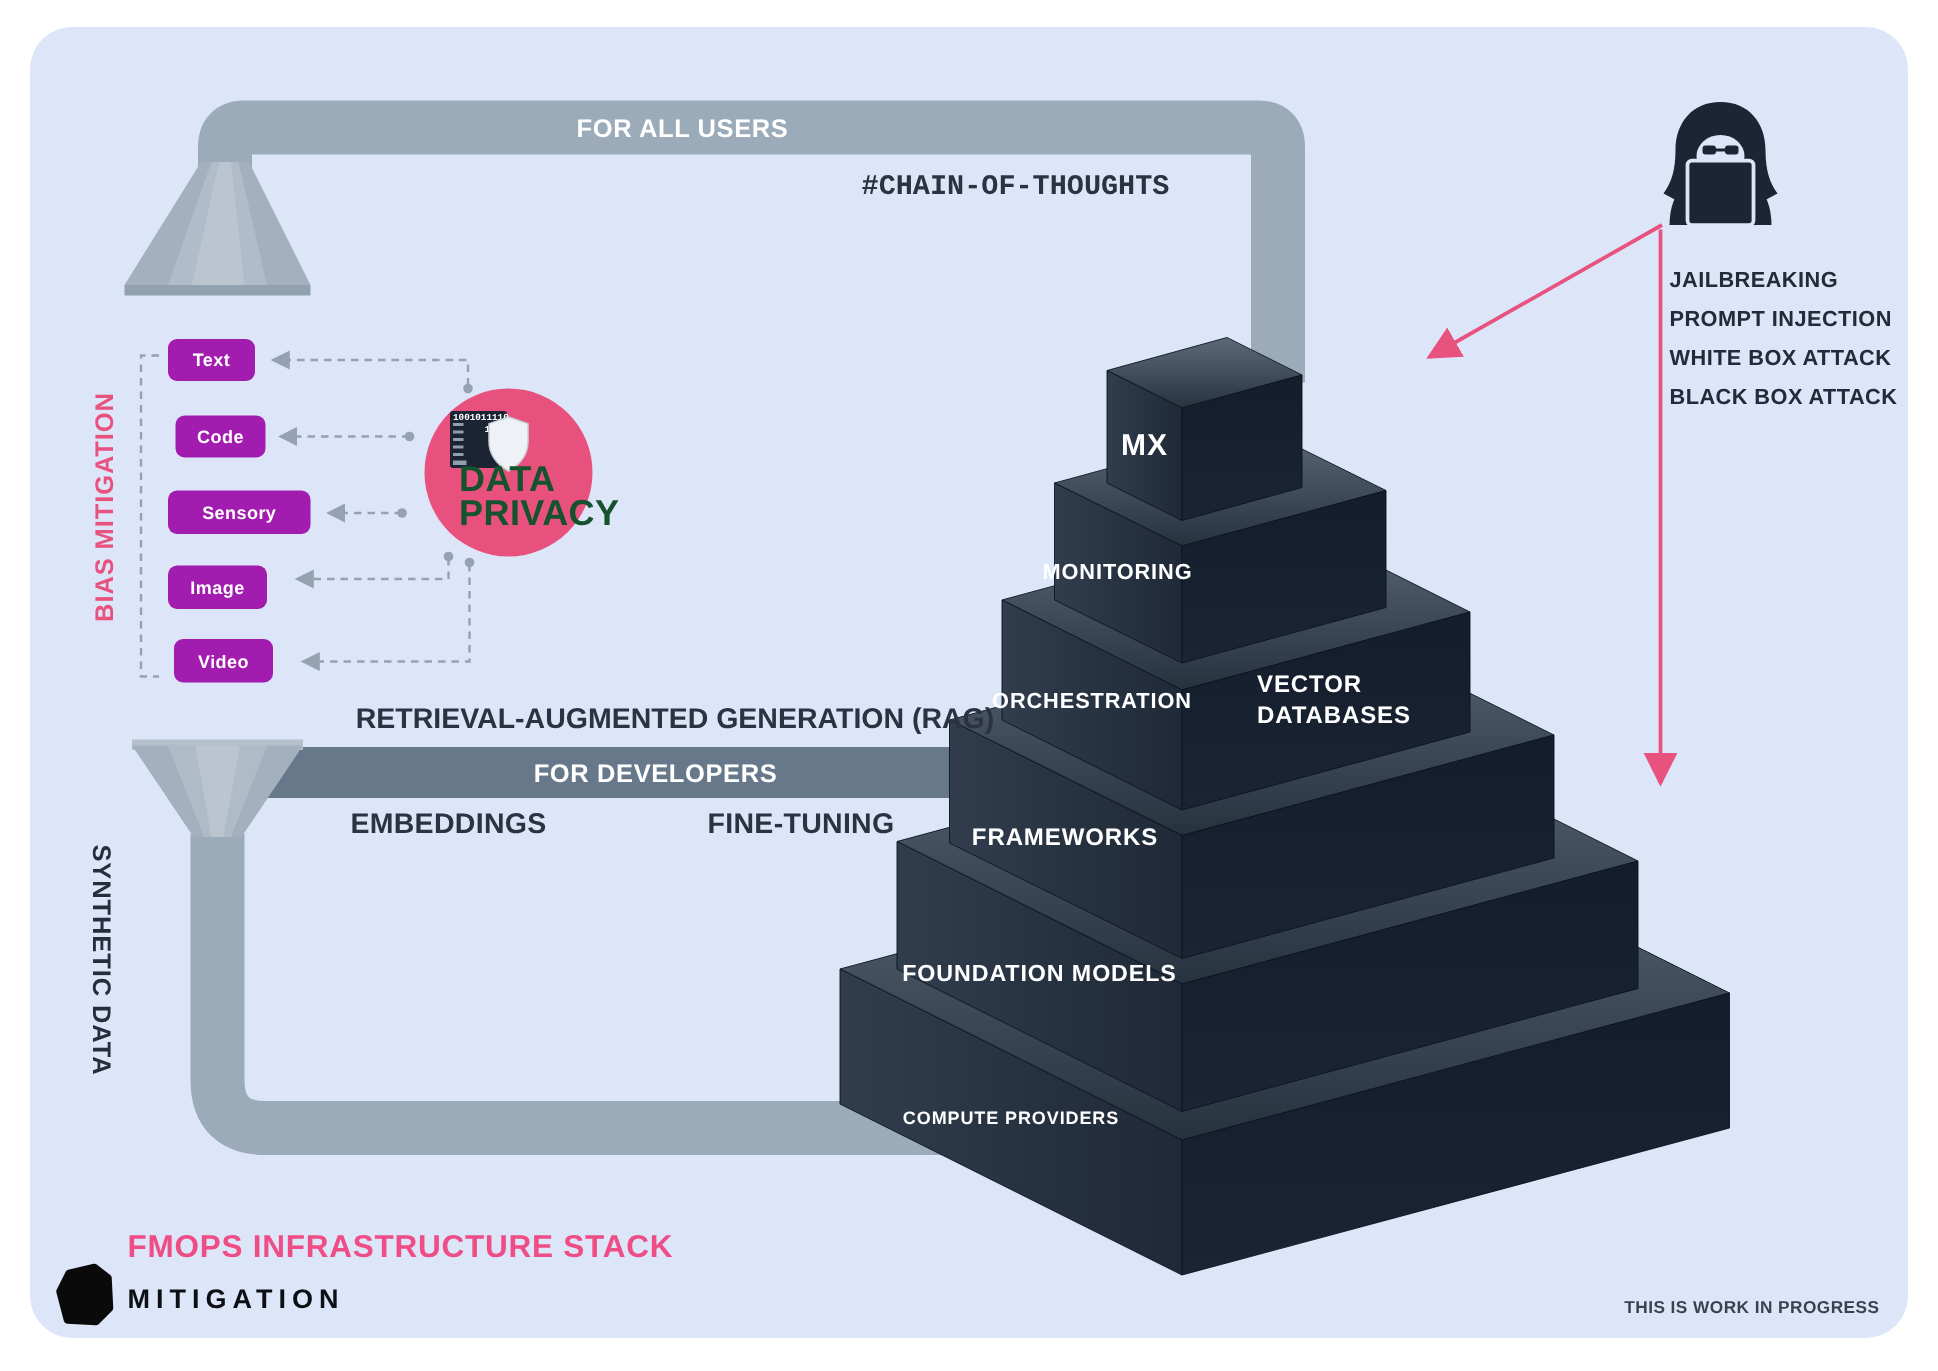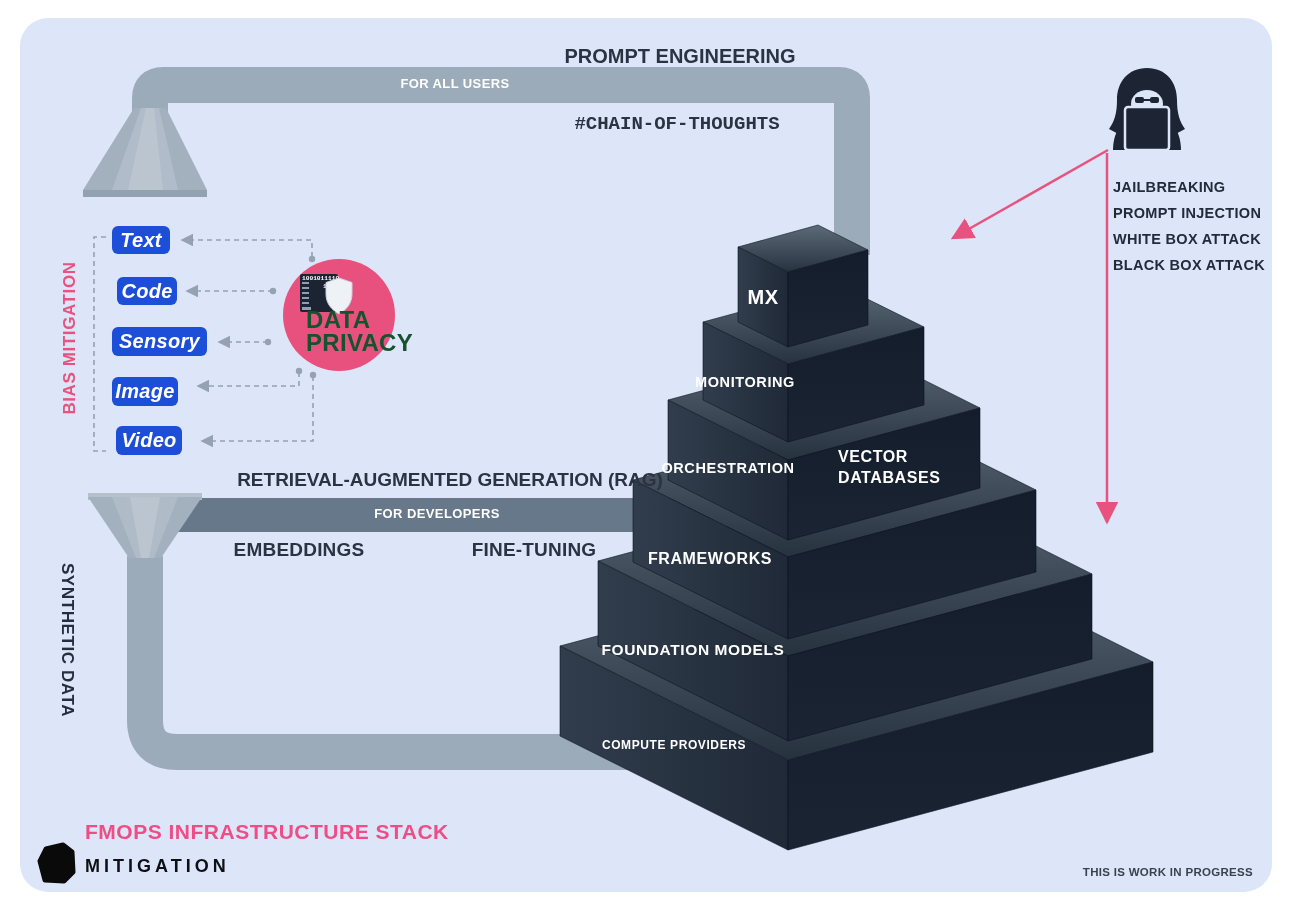--- a/index.html
+++ b/index.html
@@ -3,24 +3,24 @@
 <meta charset="utf-8">
 <style>
   html,body{margin:0;padding:0;background:#ffffff;}
   .stage{position:relative;width:1292px;height:914px;background:#ffffff;overflow:hidden;
          font-family:"Liberation Sans",sans-serif;}
   .card{position:absolute;left:20px;top:18px;width:1252px;height:874px;background:#dde6f8;border-radius:28px;}
   .abs{position:absolute;}
   svg{position:absolute;left:0;top:0;}
   .hd{font-weight:bold;color:#2b3343;}
   .c{text-align:center;}
-  .pipe-label{color:#ffffff;font-weight:bold;font-size:13px;letter-spacing:.4px;}
+  .pipe-label{color:#ffffff;font-weight:bold;font-size:17px;letter-spacing:.4px;}
   .tag{font-size:19px;letter-spacing:.2px;}
-  .modbox{position:absolute;background:#1d4ed8;color:#fff;border-radius:6px;display:flex;align-items:center;
-          justify-content:center;font-size:20px;font-weight:600;letter-spacing:.3px;font-style:italic;}
+  .modbox{position:absolute;background:#a21caf;color:#fff;border-radius:6px;display:flex;align-items:center;
+          justify-content:center;font-size:12px;font-weight:600;letter-spacing:.3px;}
   .vert{position:absolute;font-weight:bold;font-size:17px;letter-spacing:.6px;white-space:nowrap;
         text-align:center;transform-origin:center;}
   .pyr{position:absolute;color:#fff;font-weight:bold;text-align:center;white-space:nowrap;
        transform:matrix(1,0.5,0,1);transform-origin:center;letter-spacing:.6px;}
   .pyr-r{position:absolute;color:#fff;font-weight:bold;text-align:left;white-space:nowrap;
        transform:matrix(1,-0.27,0,1);transform-origin:center;letter-spacing:.6px;line-height:21px;font-size:16px;}
   .circle{position:absolute;left:283px;top:259px;width:112px;height:112px;border-radius:50%;background:#e8517e;}
   .privtxt{position:absolute;left:306px;top:308px;color:#14532d;font-weight:bold;font-size:24px;line-height:23px;letter-spacing:.3px;}
   .attacks{position:absolute;left:1113px;top:146px;width:180px;font-weight:bold;font-size:14.5px;
            line-height:26px;color:#222b3a;letter-spacing:.3px;margin-top:28px;}
@@ -153,21 +153,20 @@
       <text x="33" y="28">10</text>
       <text x="33" y="36">10</text>
     </g>
     <path d="M41,10 L54,14.5 V26 C54,35 49,41.5 41,46 C33,41.5 28,35 28,26 V14.5 Z" fill="#eef2f6" stroke="#c9d2da" stroke-width="1"></path>
   </svg>
   <div class="privtxt">
     <div>DATA</div>
     <div>PRIVACY</div>
   </div>
 
-  <div class="abs hd c" style="left:530px;top:45px;width:300px;font-size:20px;">PROMPT ENGINEERING</div>
   <div class="abs c pipe-label" style="left:355px;top:76px;width:200px;">FOR ALL USERS</div>
   <div class="abs hd c" style="left:527px;top:113px;width:300px;font-size:19px;font-family:Liberation Mono, monospace;">#CHAIN-OF-THOUGHTS</div>
 
   <div class="attacks">
     <div>JAILBREAKING</div>
     <div>PROMPT INJECTION</div>
     <div>WHITE BOX ATTACK</div>
     <div>BLACK BOX ATTACK</div>
   </div>
 

